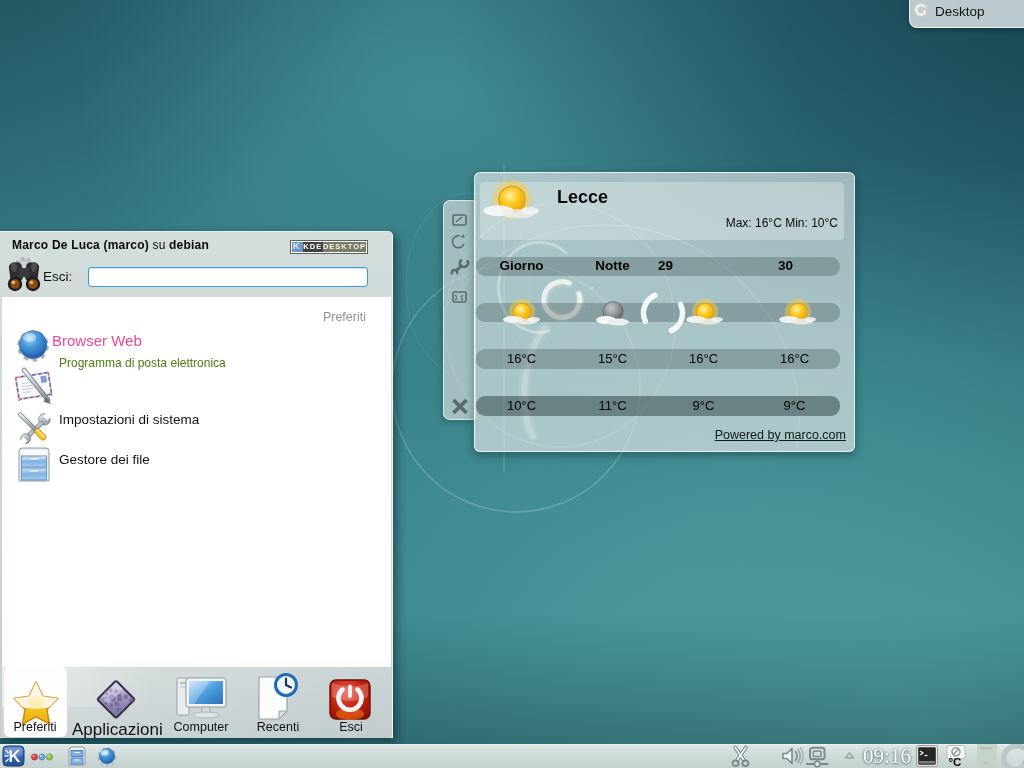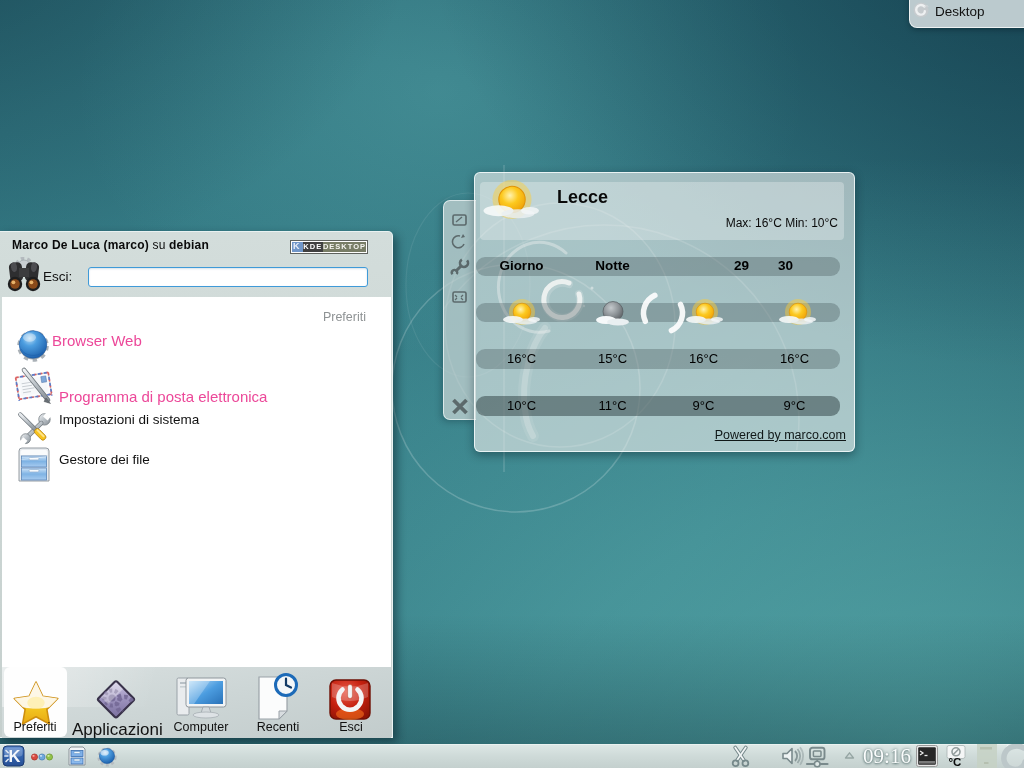--- a/index.html
+++ b/index.html
@@ -72,21 +72,21 @@
 <div class="abs" style="left:524px;top:216px;width:314px;text-align:right;font-size:12px;color:#0a0a0a">Max: 16°C Min: 10°C</div>
 
 <div class="abs" style="left:476px;top:257px;width:364px;height:19px;background:rgba(45,62,64,.28);border-radius:9px"></div>
 <div class="abs" style="left:476px;top:303px;width:364px;height:19px;background:rgba(45,62,64,.28);border-radius:9px"></div>
 <div class="abs" style="left:476px;top:349px;width:364px;height:20px;background:rgba(45,62,64,.28);border-radius:9px"></div>
 <div class="abs" style="left:476px;top:396px;width:364px;height:20px;background:rgba(28,44,46,.44);border-radius:9px"></div>
 
 <div class="abs" style="left:476px;top:258px;width:364px;font-size:13.5px;font-weight:bold;color:#000">
  <span class="abs" style="left:0;width:91px;text-align:center">Giorno</span>
  <span class="abs" style="left:91px;width:91px;text-align:center">Notte</span>
- <span class="abs" style="left:182px;width:91px;text-align:right">29</span>
+ <span class="abs" style="left:182px;width:91px;text-align:left">29</span>
  <span class="abs" style="left:264px;width:91px;text-align:center">30</span>
 </div>
 <div class="abs" style="left:476px;top:351px;width:364px;font-size:13px;color:#000">
  <span class="abs" style="left:0;width:91px;text-align:center">16°C</span>
  <span class="abs" style="left:91px;width:91px;text-align:center">15°C</span>
  <span class="abs" style="left:182px;width:91px;text-align:center">16°C</span>
  <span class="abs" style="left:273px;width:91px;text-align:center">16°C</span>
 </div>
 <div class="abs" style="left:476px;top:398px;width:364px;font-size:13px;color:#000">
  <span class="abs" style="left:0;width:91px;text-align:center">10°C</span>
@@ -170,21 +170,21 @@
  <circle cx="29" cy="27" r="7.2" fill="#1e1e1f"></circle>
  <circle cx="11" cy="27" r="4.8" fill="#8a4a1a"></circle>
  <circle cx="29" cy="27" r="4.8" fill="#8a4a1a"></circle>
  <circle cx="9.4" cy="25.3" r="1.9" fill="#e8b36a"></circle>
  <circle cx="27.4" cy="25.3" r="1.9" fill="#e8b36a"></circle>
 </svg>
 
 <div class="abs" style="left:240px;top:310px;width:126px;text-align:right;font-size:12.5px;color:#8e9294">Preferiti</div>
 
 <div class="abs" style="left:52px;top:332px;font-size:15px;color:#ec4899">Browser Web</div>
-<div class="abs" style="left:59px;top:388px;font-size:15px;color:#ec4899">Programma di posta elettronica</div>
+<div class="abs" style="left:59px;top:356px;font-size:12px;color:#4d7c0f">Programma di posta elettronica</div>
 <div class="abs" style="left:59px;top:412px;font-size:13.5px;color:#111">Impostazioni di sistema</div>
 <div class="abs" style="left:59px;top:452px;font-size:13.5px;color:#111">Gestore dei file</div>
 
 <svg class="abs" style="left:14px;top:328px" width="40" height="156" viewBox="0 0 40 156">
  <defs>
   <radialGradient id="glb" cx="38%" cy="28%" r="78%">
    <stop offset="0" stop-color="#b8dcf6"></stop>
         <stop offset="0.35" stop-color="#4d9ee0"></stop>
         <stop offset="1" stop-color="#1a5ca8"></stop>
   </radialGradient>

